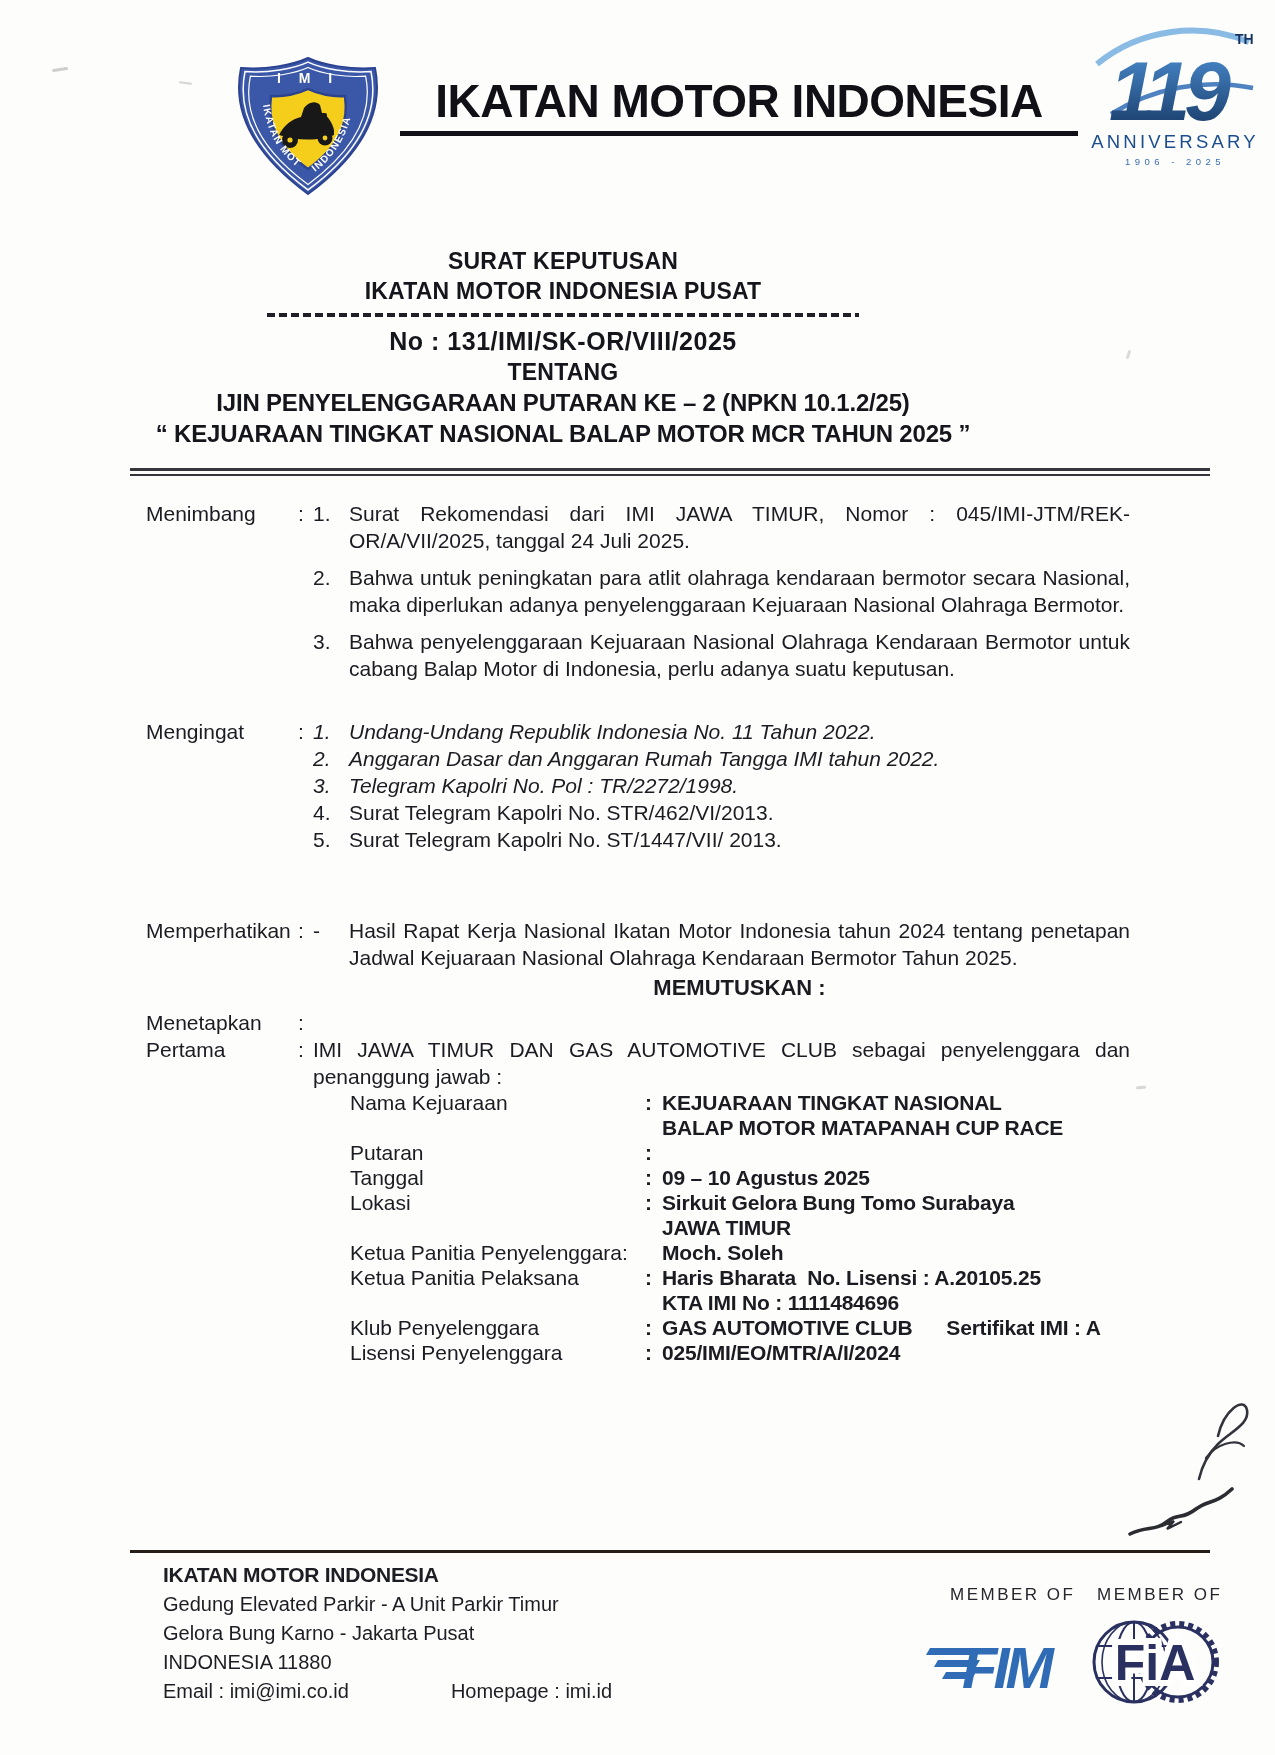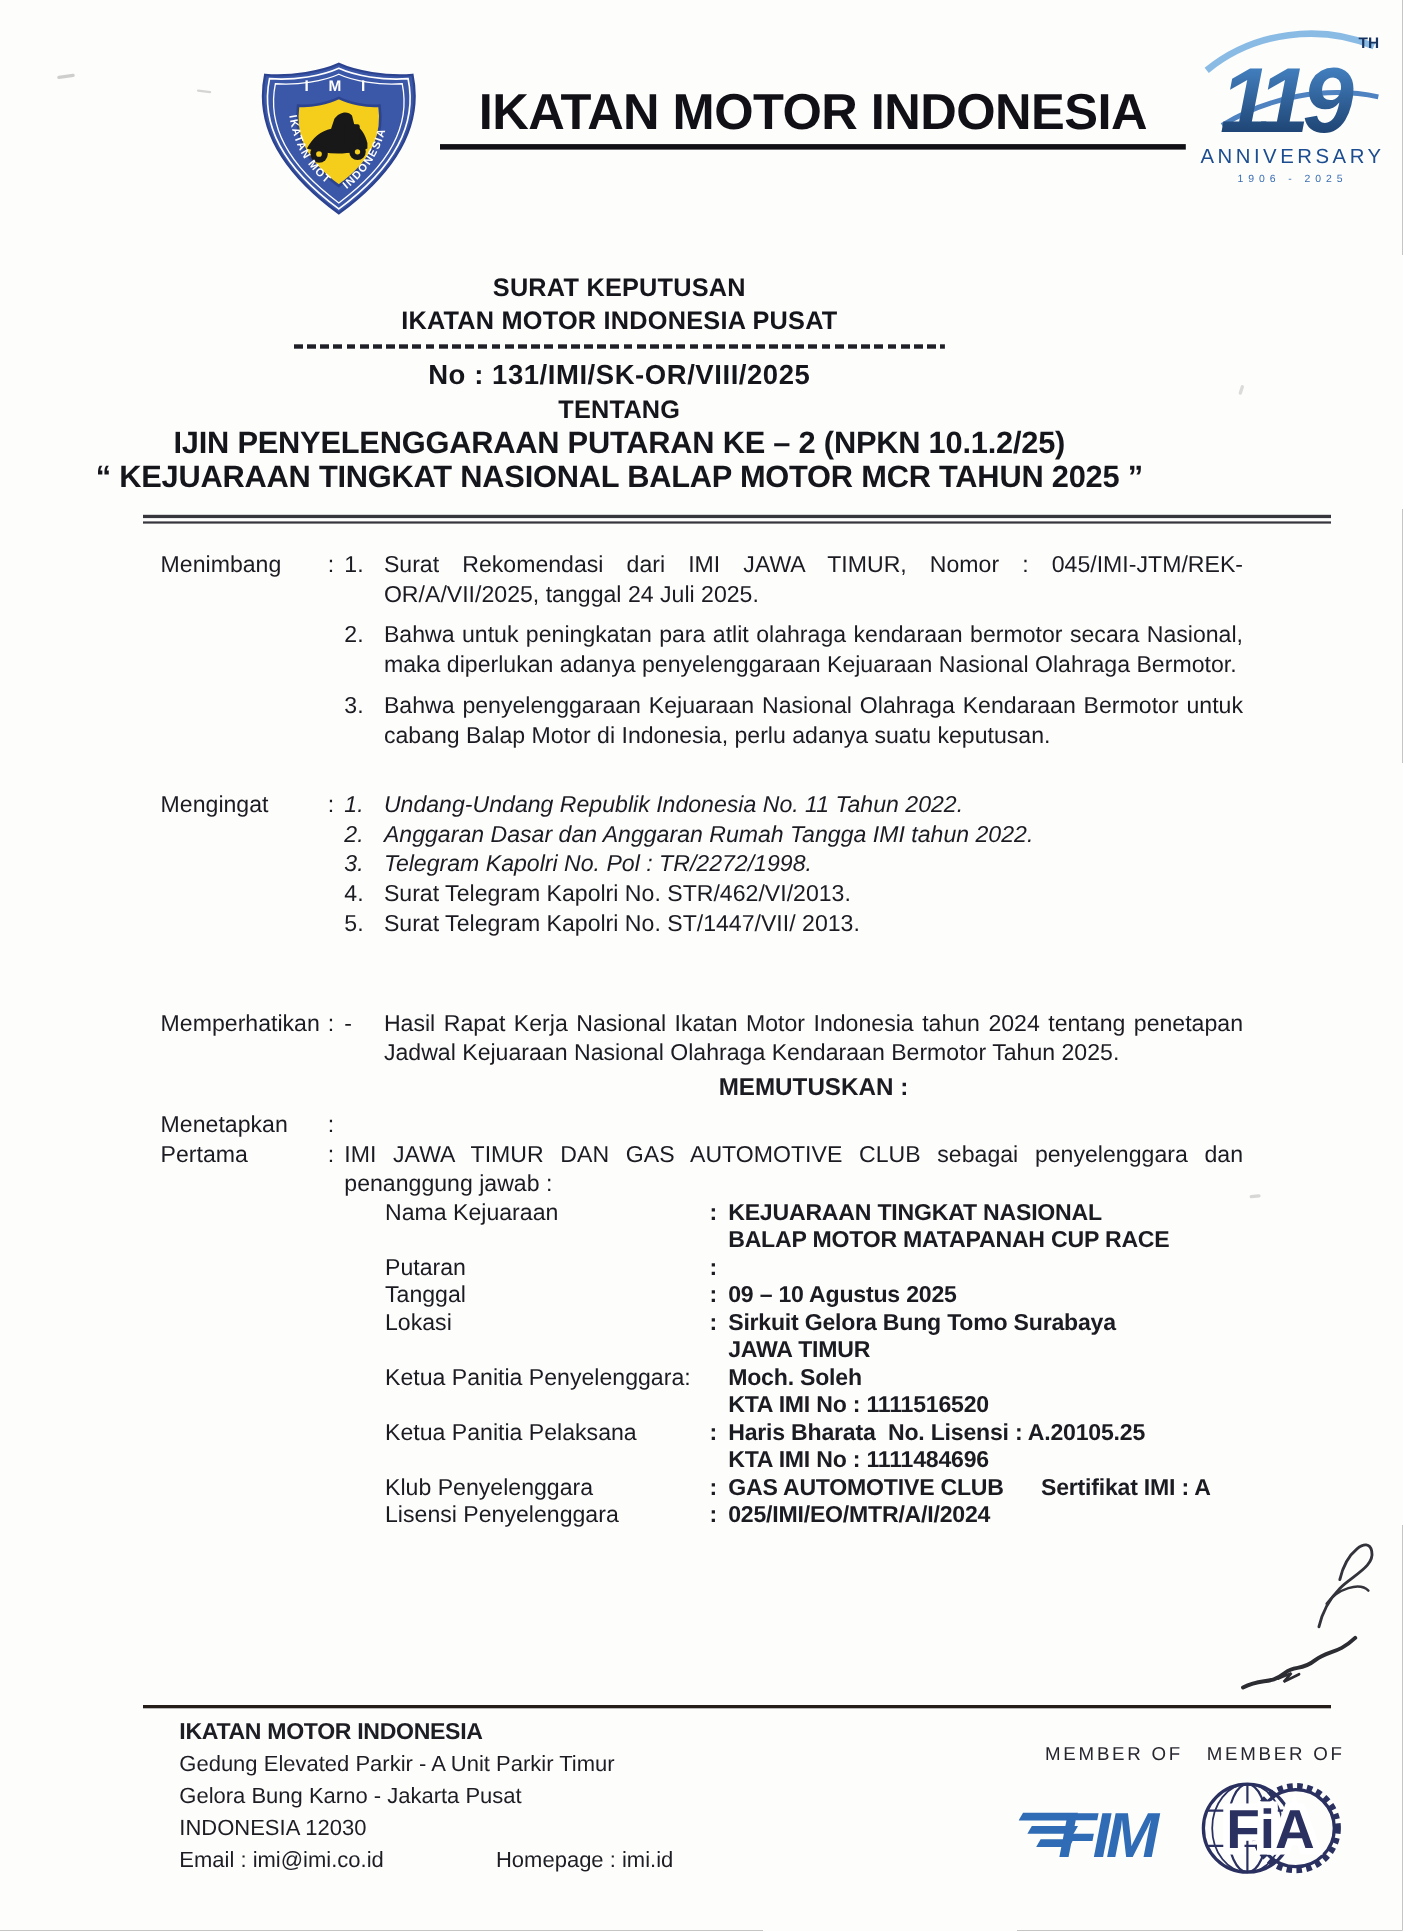--- a/index.html
+++ b/index.html
@@ -18,21 +18,21 @@
     white-space:nowrap;
   }
   .anniv { position:absolute; left:1083px; top:18px; width:184px; height:156px; }
 
   
   .title-block { position:absolute; left:0; top:246px; width:1126px; text-align:center; color:#15151c; }
   .tb-sm  { font-size:23px; line-height:30px; font-weight:bold; letter-spacing:0.2px; }
   .dashed-sep { width:592px; height:4px; margin:7px auto 9px auto;
     background:repeating-linear-gradient(90deg,#1f1f28 0 8px, transparent 8px 12px); }
   .tb-num  { font-size:25px; line-height:31px; font-weight:bold; letter-spacing:0.5px; }
-  .tb-subj { font-size:28px; line-height:31px; font-weight:bold; letter-spacing:-0.2px; }
+  .tb-subj { font-size:24px; line-height:31px; font-weight:bold; letter-spacing:-0.2px; }
   .double-rule { position:absolute; left:130px; top:468px; width:1080px; height:3px;
     border-top:3px solid #36363c; border-bottom:2px solid #36363c; }
 
   
   .body-col { position:absolute; left:146px; top:500px; width:984px; font-size:21px; }
   .sec { display:grid; grid-template-columns:152px 15px 1fr; align-items:start; }
   .lbl   { line-height:27px; }
   .colon { line-height:27px; }
   .num-item { display:grid; grid-template-columns:36px 1fr; }
   .num-item + .num-item { margin-top:10px; }
@@ -237,21 +237,20 @@
         <div>
           <div class="det-val">Sirkuit Gelora Bung Tomo Surabaya</div>
           <div class="det-val">JAWA TIMUR</div>
         </div>
       </div>
       <div class="det-row">
         <div class="det-lbl">Ketua Panitia Penyelenggara:</div>
         <div class="det-colon"></div>
         <div>
           <div class="det-val">Moch. Soleh</div>
-          <div class="det-val">KTA IMI No : 1111516520</div>
         </div>
       </div>
       <div class="det-row">
         <div class="det-lbl">Ketua Panitia Pelaksana</div>
         <div class="det-colon">:</div>
         <div>
           <div class="det-val">Haris Bharata  No. Lisensi : A.20105.25</div>
           <div class="det-val">KTA IMI No : 1111484696</div>
         </div>
       </div>
@@ -278,21 +277,21 @@
     <path d="M12,152 C30,143 36,150 50,139 C60,131 64,138 78,127 C90,118 98,122 114,107" fill="none" stroke="#2c2c33" stroke-width="3.6" stroke-linecap="round"></path>
     <path d="M44,144 l12,-5 l-7,8 l14,-7" fill="none" stroke="#2c2c33" stroke-width="2.4" stroke-linecap="round"></path>
   </svg>
 
   <div class="footer-rule"></div>
 
   <div class="footer-addr">
     <div class="f-org">IKATAN MOTOR INDONESIA</div>
     <div class="f-line">Gedung Elevated Parkir - A Unit Parkir Timur</div>
     <div class="f-line">Gelora Bung Karno - Jakarta Pusat</div>
-    <div class="f-line">INDONESIA 12030</div>
+    <div class="f-line">INDONESIA 11880</div>
     <div class="f-contact">
       <span>Email : imi@imi.co.id</span>
       <span>Homepage : imi.id</span>
     </div>
   </div>
 
   <div class="member-of fim">MEMBER OF</div>
   <div class="member-of fia">MEMBER OF</div>
 
   <svg class="fim-logo" viewBox="0 0 142 96">

